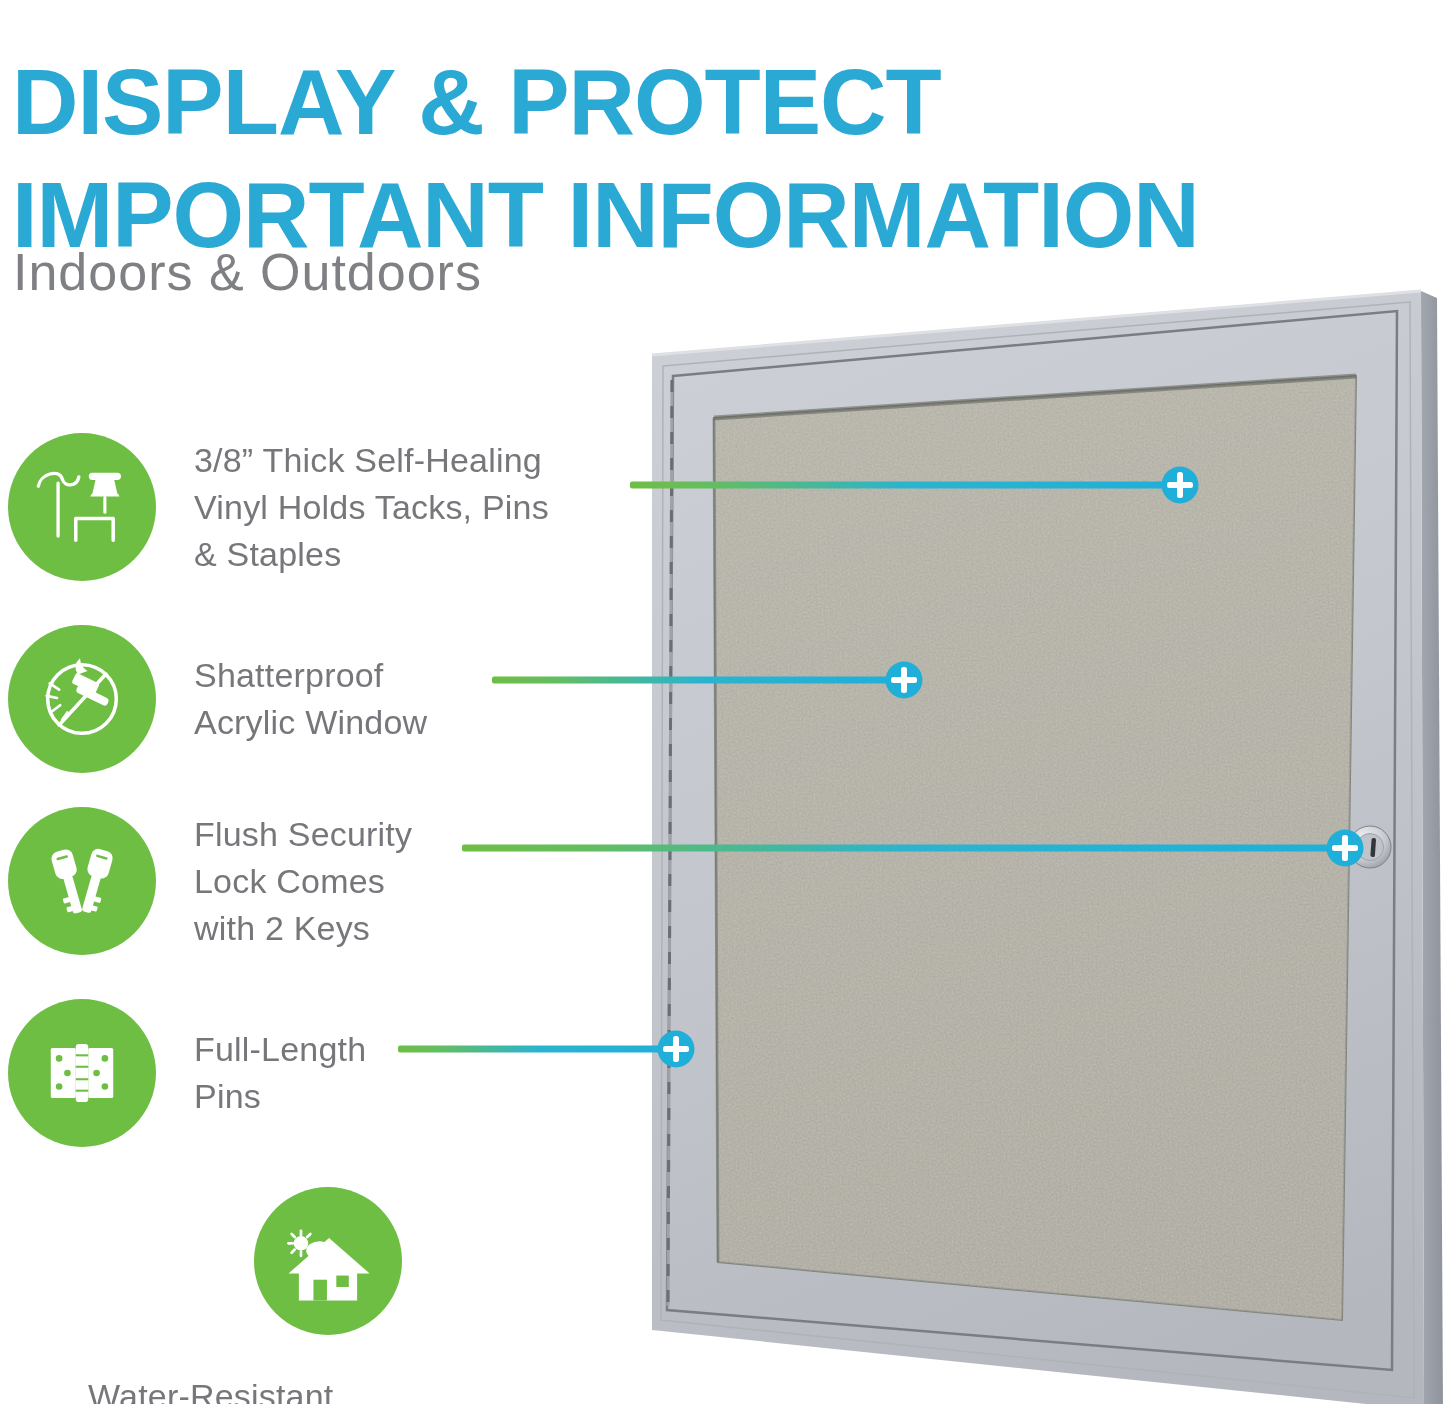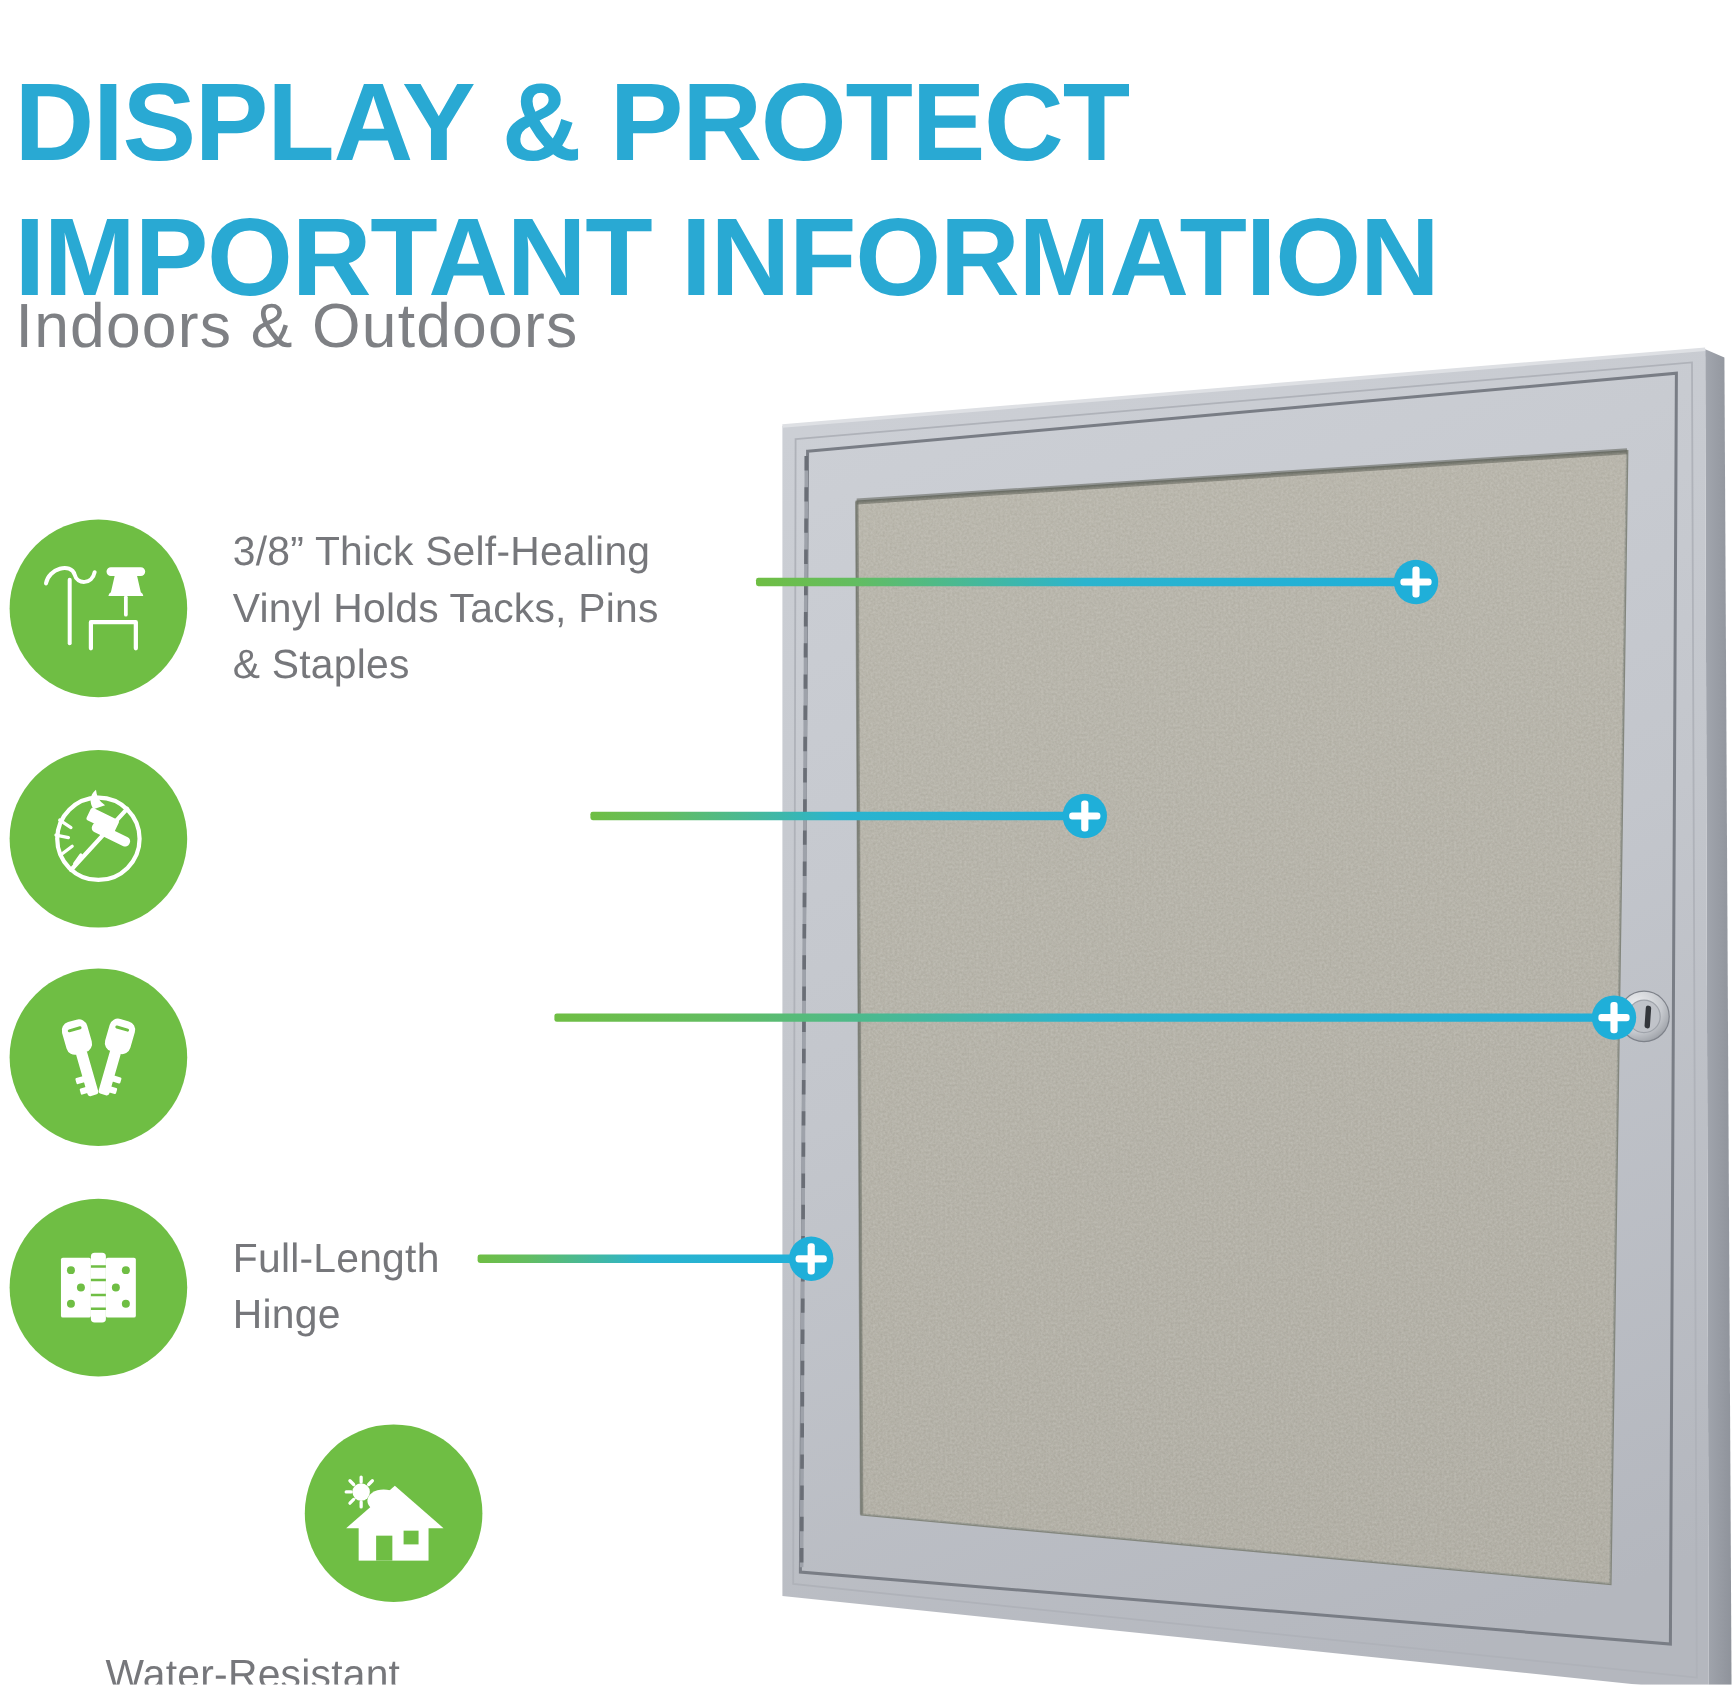--- a/index.html
+++ b/index.html
@@ -169,20 +169,22 @@
         </g>
         <g class="ic" stroke-width="2.6">
           <line x1="28" y1="41" x2="19" y2="35"></line>
           <line x1="26" y1="49" x2="16" y2="47"></line>
           <line x1="29" y1="56" x2="21" y2="62"></line>
           <line x1="36" y1="63" x2="31" y2="70"></line>
         </g>
         <line class="ic" stroke-width="3.4" x1="28" y1="75" x2="73" y2="26"></line>
       </svg>
     </div>
+    <div class="feature-text">Shatterproof
+Acrylic Window</div>
   </div>
 
   <div class="feature f3">
     <div class="icon-circle">
       <svg viewBox="0 0 100 100">
         <g fill="#fff" transform="rotate(-16 40 50)">
           <rect x="27" y="19" width="21" height="27" rx="7"></rect>
           <rect x="33" y="44" width="9" height="37" rx="2.5"></rect>
           <rect x="27" y="64" width="8" height="5" rx="1"></rect>
           <rect x="28" y="73" width="7" height="5" rx="1"></rect>
@@ -190,20 +192,23 @@
         </g>
         <g fill="#fff" transform="rotate(16 62 50)">
           <rect x="52" y="19" width="21" height="27" rx="7"></rect>
           <rect x="58" y="44" width="9" height="37" rx="2.5"></rect>
           <rect x="65" y="64" width="8" height="5" rx="1"></rect>
           <rect x="65" y="73" width="7" height="5" rx="1"></rect>
           <line x1="58" y1="26" x2="67" y2="26" stroke="#6FBE44" stroke-width="2.4" stroke-linecap="round"></line>
         </g>
       </svg>
     </div>
+    <div class="feature-text">Flush Security
+Lock Comes
+with 2 Keys</div>
   </div>
 
   <div class="feature f4">
     <div class="icon-circle">
       <svg viewBox="0 0 100 100">
         <g fill="#fff">
           <rect x="20" y="26" width="24" height="48" rx="1.5"></rect>
           <rect x="56" y="26" width="24" height="48" rx="1.5"></rect>
           <rect x="44" y="22" width="12" height="56" rx="3"></rect>
         </g>
@@ -217,21 +222,21 @@
         </g>
         <g stroke="#6FBE44" stroke-width="2">
           <line x1="44" y1="33" x2="56" y2="33"></line>
             <line x1="44" y1="44" x2="56" y2="44"></line>
           <line x1="44" y1="56" x2="56" y2="56"></line>
             <line x1="44" y1="67" x2="56" y2="67"></line>
         </g>
       </svg>
     </div>
     <div class="feature-text">Full-Length
-Hinge</div>
+Pins</div>
   </div>
 
   <div class="feature f5">
     <div class="icon-circle">
       <svg viewBox="0 0 100 100">
         <g fill="#fff">
           <circle cx="24" cy="33" r="7"></circle>
           <g stroke="#fff" stroke-width="2.6" stroke-linecap="round">
             <line x1="24" y1="21" x2="24" y2="25"></line>
               <line x1="24" y1="41" x2="24" y2="45"></line>

